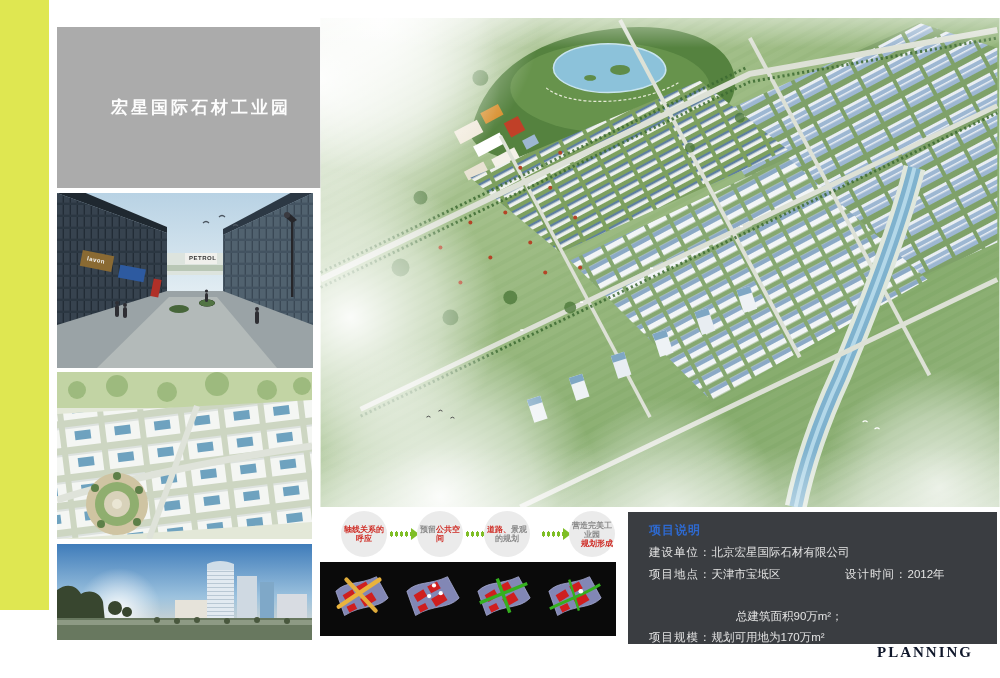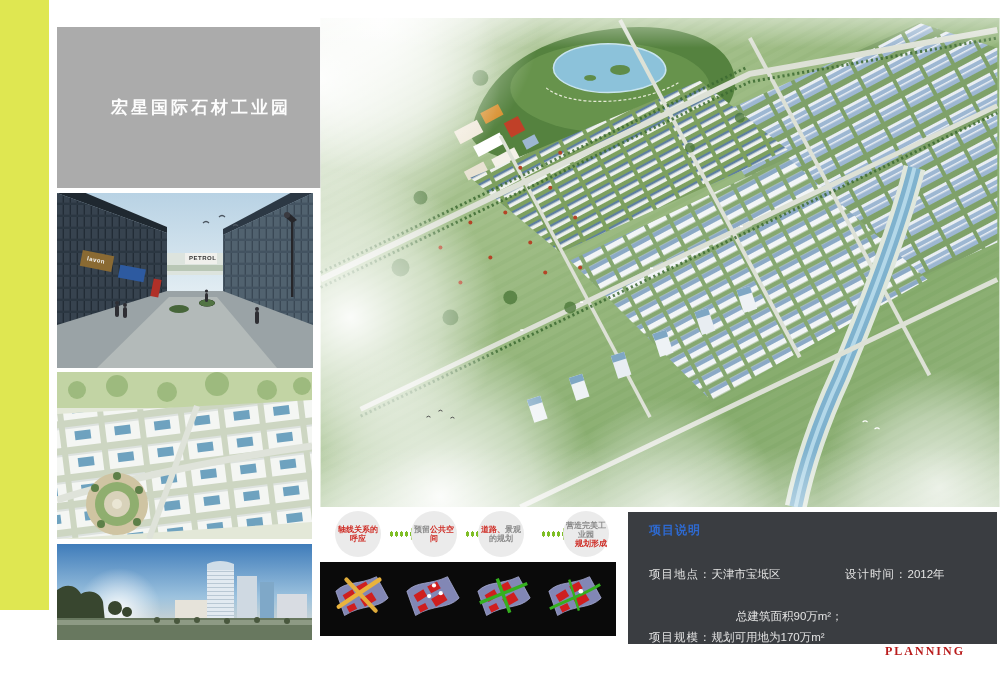--- a/index.html
+++ b/index.html
@@ -27,21 +27,21 @@
   .photo3{top:544px;height:96px;width:255px;}
   .sign-label{position:absolute;color:#f4f4f4;font-size:6px;font-weight:bold;letter-spacing:.5px;}
 
   
   .aerial{left:320px;top:18px;width:680px;height:489px;}
 
   
   .step{
     width:46px;height:46px;border-radius:50%;background:#ebebeb;top:511px;
     display:flex;flex-direction:column;align-items:center;justify-content:center;
-    text-align:center;font-size:8px;line-height:9px;font-weight:bold;padding:2px;box-sizing:border-box;
+    text-align:center;font-size:8px;line-height:9px;font-weight:bold;padding:2px;box-sizing:border-box;margin-left:6px;
   }
   .step .red{color:#cf2b24;}
   .step .gray{color:#8a8a8a;}
   .arrow{top:529px;width:22px;height:10px;
     background-image:radial-gradient(#7fbe26 1.3px,transparent 1.5px);
     background-size:5px 10px;background-repeat:repeat-x;background-position:0 50%;}
   .arrow::after{content:"";position:absolute;right:-8px;top:-1px;
     border-left:8px solid #7fbe26;border-top:6px solid transparent;border-bottom:6px solid transparent;}
 
   
@@ -52,21 +52,21 @@
   .info-panel{left:628px;top:512px;width:369px;height:132px;background:#3a3d41;color:#e3e3e3;font-size:11.5px;}
   .info-header{position:absolute;left:21px;top:10px;color:#2e6ad1;font-weight:bold;font-size:12px;letter-spacing:1px;}
   .info-row{position:absolute;left:21px;white-space:nowrap;}
   .info-row .lbl{letter-spacing:1px;}
   .row0{top:33px;} .row1{top:55px;} .row2{top:76px;margin-top:42px;} .row3{top:97px;left:88px;margin-left:20px;}
   .right-pair{position:absolute;left:196px;}
 
   
   .planning{left:860px;top:644px;width:130px;text-align:center;
     font-family:"Liberation Serif","DejaVu Serif",serif;font-weight:bold;
-    color:#b91c1c;font-size:12px;letter-spacing:2px;}
+    color:#0f172a;font-size:15px;letter-spacing:2px;}
 </style>
 </head>
 <body>
 
 <svg width="0" height="0" style="position:absolute">
   <defs>
     <g id="flagBase">
       <path d="M5,20 C16,9 28,14 47,5 L59,27 C47,39 33,33 14,45 Z" fill="#8287b5" stroke="#a7abd0" stroke-width="0.8"></path>
       <path d="M12,24 L22,18 L26,25 L16,31 Z" fill="#cf1f1f"></path>
       <path d="M26,15 L36,10 L40,17 L30,22 Z" fill="#cf1f1f"></path>
@@ -442,20 +442,23 @@
   <svg width="62" height="56" viewBox="0 0 64 56">
     <use href="#flagBase"></use>
     <path d="M6,38 C22,30 40,24 58,13" stroke="#35b01f" stroke-width="3" fill="none"></path>
     <path d="M26,8 L36,40" stroke="#35b01f" stroke-width="2.5" fill="none"></path>
     <circle cx="38" cy="20" r="2.4" fill="#ffffff"></circle>
   </svg>
 </div>
 
 <div class="abs info-panel">
   <div class="info-header">项目说明</div>
+  <div class="info-row row0">
+    <span class="lbl">建设单位：</span><span>北京宏星国际石材有限公司</span>
+  </div>
   <div class="info-row row1">
     <span class="lbl">项目地点：</span><span>天津市宝坻区</span>
     <span class="right-pair"><span class="lbl">设计时间：</span><span>2012年</span></span>
   </div>
   <div class="info-row row2">
     <span class="lbl">项目规模：</span><span>规划可用地为170万m²</span>
   </div>
   <div class="info-row row3">
     <span>总建筑面积90万m²；</span>
   </div>

